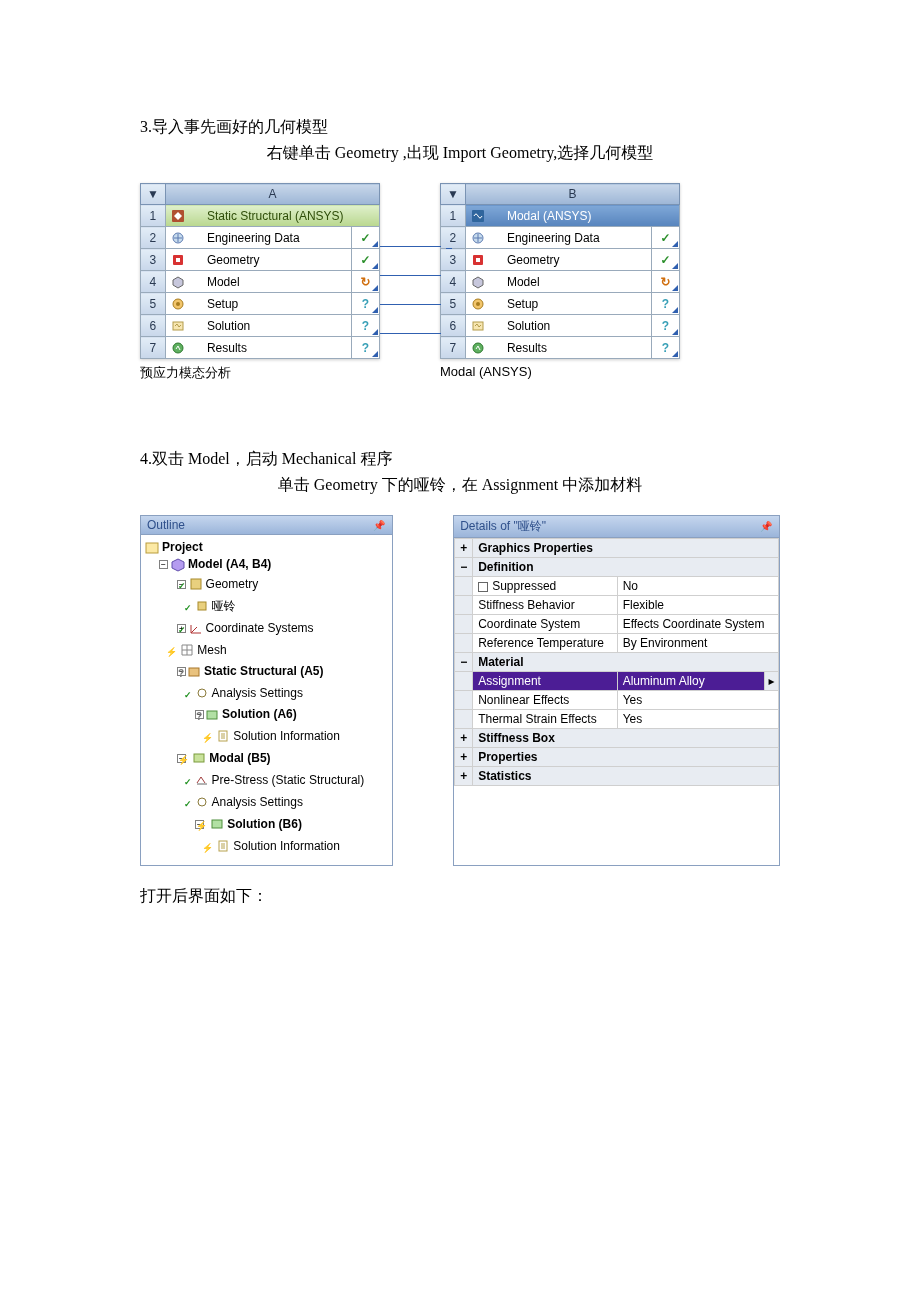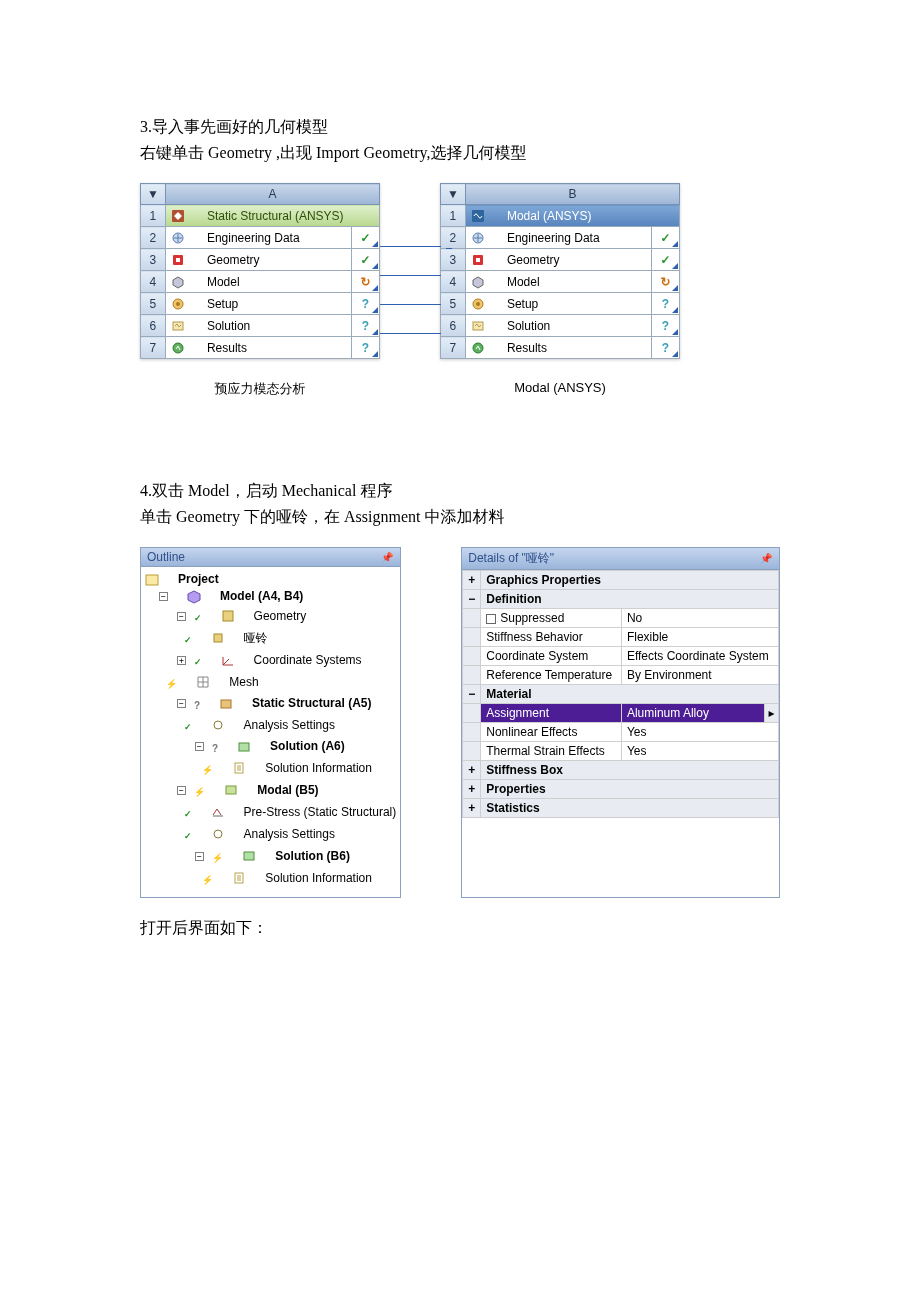--- a/index.html
+++ b/index.html
@@ -6,21 +6,21 @@
   body {
     font-family: "Times New Roman", "SimSun", serif;
     font-size: 16px;
     margin: 0;
     padding: 115px 140px 40px 140px;
     background: #fff;
     color: #000;
     width: 920px;
   }
   .step-text { margin: 0 0 2px 0; line-height: 1.5; }
-  .instr-text { margin: 0 0 18px 0; line-height: 1.5; }
+  .instr-text { margin: 0 0 18px 0; line-height: 1.5; text-align: center; }
   .schematic-area {
     display: flex;
     gap: 60px;
     margin-bottom: 60px;
     font-family: Tahoma, Arial, sans-serif;
     position: relative;
   }
   .schematic-col { display: flex; flex-direction: column; width: 240px; }
   .schematic-table { border-collapse: collapse; width: 100%; box-shadow: 0 1px 3px rgba(0,0,0,.2);}
   .schematic-table th {
@@ -63,21 +63,21 @@
   .status-col { width: 28px; text-align: center; }
   .status-icon { width: 12px; height: 12px; display: inline-block; }
   .triangle-corner {
     position: absolute;
     bottom: 1px; right: 1px;
     width: 0; height: 0;
     border-style: solid;
     border-width: 0 0 6px 6px;
     border-color: transparent transparent #3060b0 transparent;
   }
-  .caption { text-align: center; font-size: 13px; padding: 21px 0; font-family: "SimSun", sans-serif; }
+  .caption { text-align: left; font-size: 13px; padding: 5px 0; font-family: "SimSun", sans-serif; }
   .link-line {
     position: absolute;
     height: 1px;
     background: #3060b0;
   }
   .link-square { position:absolute; width:6px; height:6px; background:#3060b0; }
   .link-dot { position:absolute; width:6px; height:6px; background:#3060b0; border-radius:50%; }
 
   
   .panels { display: flex; gap: 60px; margin-bottom: 18px; font-family: Tahoma, Arial, sans-serif; }
@@ -93,21 +93,21 @@
     display: flex;
     justify-content: space-between;
     align-items: center;
     font-weight: normal;
     gap: 23px;
   }
   .pin { font-size: 10px; color:#2f508b; }
   .outline-panel { width: 285px; }
   .details-panel { width: 368px; }
   .tree { padding: 4px 4px 8px 4px; background:#fff; }
-  .tree-item { display: flex; align-items: center; gap: 19px; line-height: 17px; white-space: nowrap; }
+  .tree-item { display: flex; align-items: center; gap: 3px; line-height: 17px; white-space: nowrap; }
   .tree-item .expander {
     width: 9px; height: 9px;
     border: 1px solid #808080;
     display: inline-flex;
     align-items: center; justify-content: center;
     font-size: 8px; line-height: 7px;
     background:#fff;
     flex-shrink: 0;
     font-family: monospace;
   }

